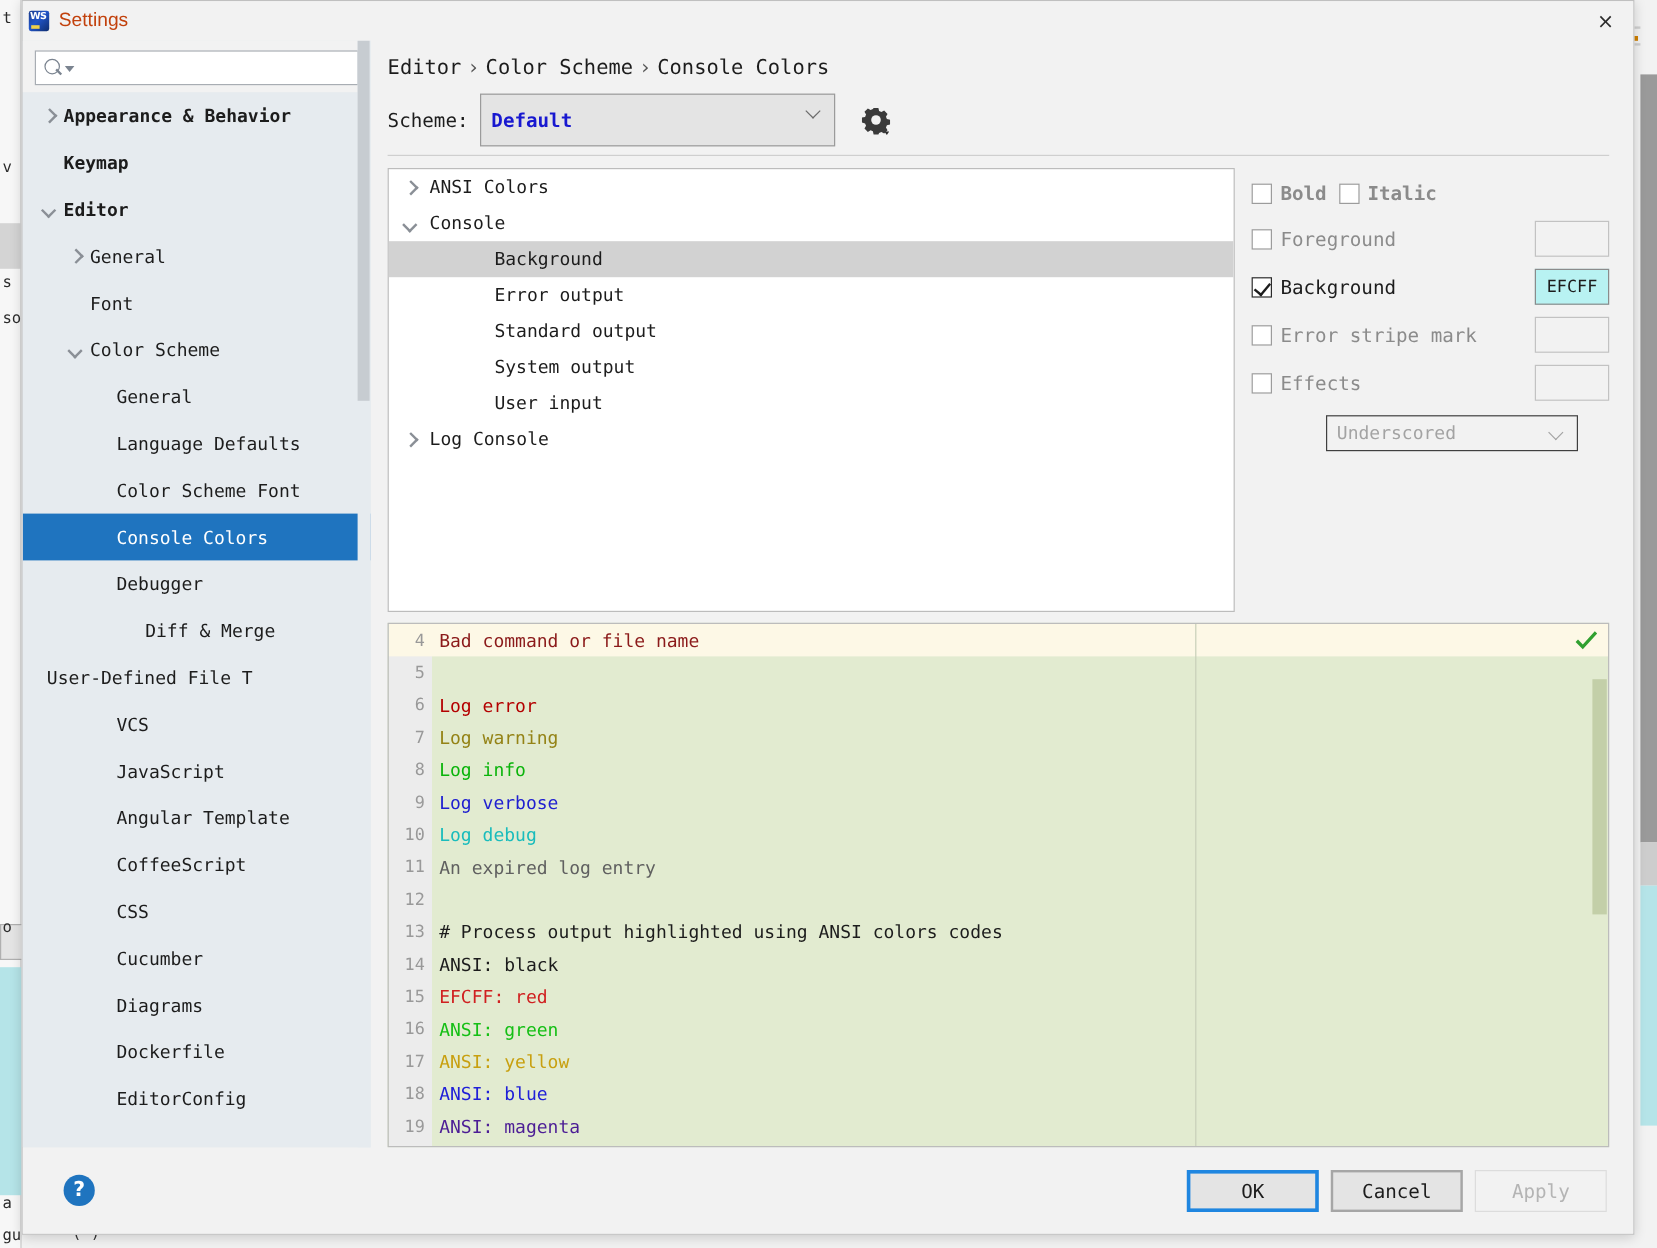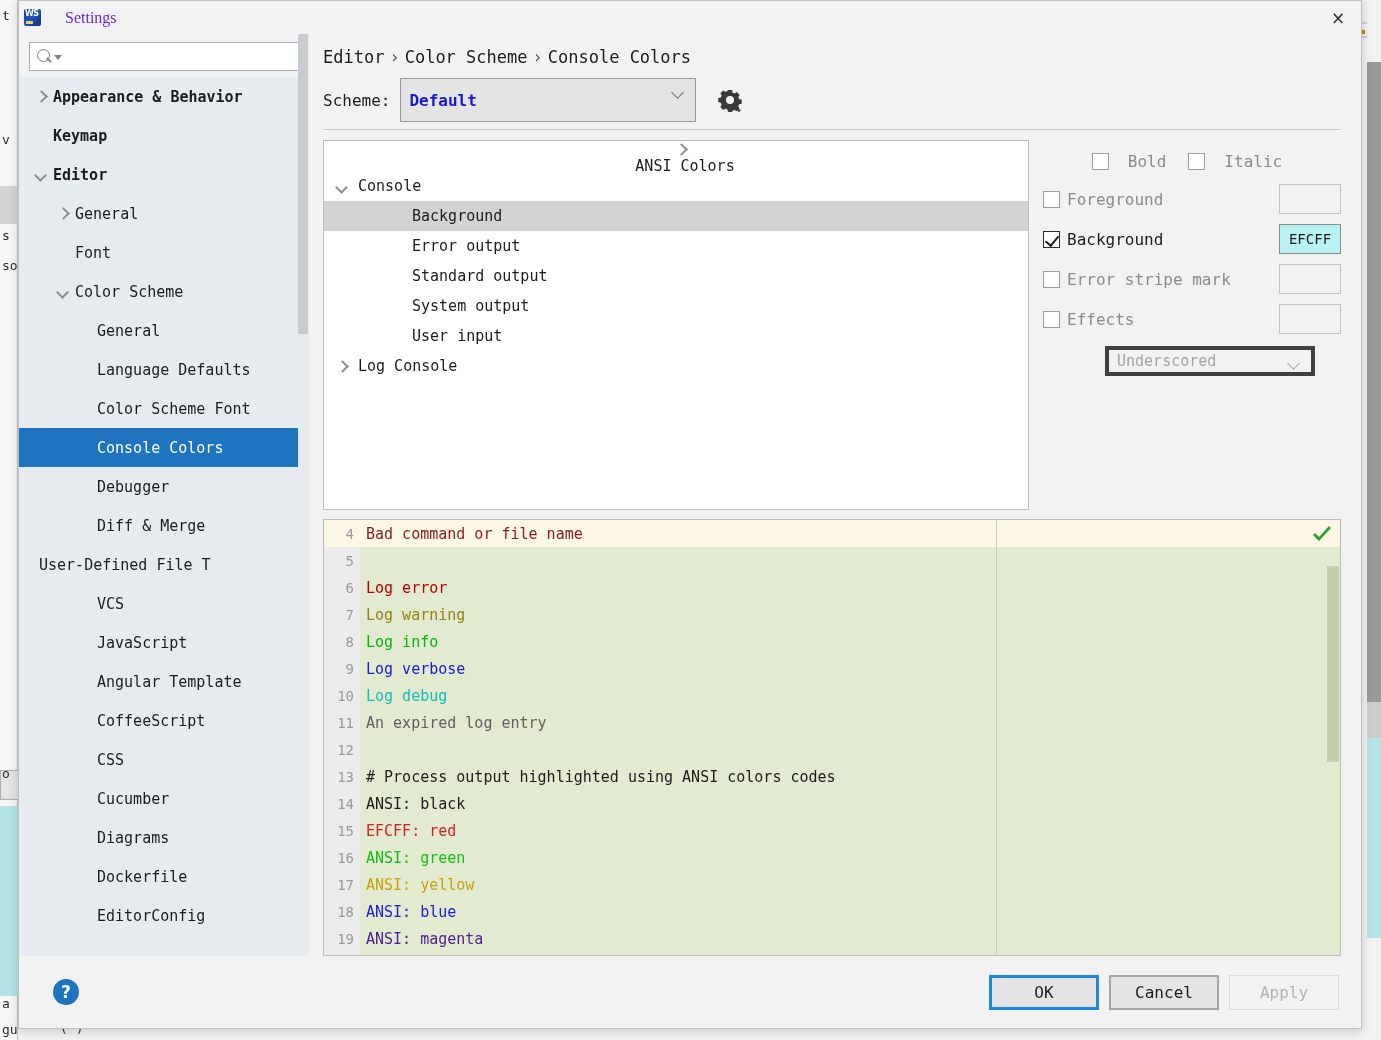--- a/index.html
+++ b/index.html
@@ -79,22 +79,22 @@
   #app-icon::before{
     content:"WS"; position:absolute; left:1px; top:0px;
     font-family:"DejaVu Sans", sans-serif; font-size:8px; font-weight:bold;
     color:#ffffff; letter-spacing:-0.5px;
   }
   #app-icon::after{
     content:""; position:absolute; left:2px; bottom:2px; width:7px;height:3px;
     background:#f0d04a;
   }
   #win-title {
-    margin-left: 24px; font-family: Liberation Serif, serif;
-    font-size: 16px; color: #6d28d9;
+    margin-left: 8px; font-family: Liberation Sans, sans-serif;
+    font-size: 16px; color: #c2410c;
   }
   #close-btn {
     position: absolute; right: 10px; top: 4px; width: 26px; height: 26px;
     display: flex; align-items: center; justify-content: center;
     font-family: "DejaVu Sans", sans-serif; font-size: 17px; color: #2b2b2b;
     cursor: pointer; line-height: 1;
   }
 
   
   #dialog-body { flex: 1 1 auto; display: flex; min-height: 0; }
@@ -219,22 +219,22 @@
     transform: rotate(-45deg);
   }
   .attr-tw.down::before {
     content:""; position:absolute; left:3px; top:5px; width:7px; height:7px;
     border-right:2.2px solid #8a8f96; border-bottom:2.2px solid #8a8f96;
     transform: rotate(45deg);
   }
 
   #attr-props { flex: 1 1 auto; padding-left: 14px; position: relative; min-width: 0;}
   #style-row {
-    display: flex; align-items: center; justify-content: center; height: 26px;
-    margin-top: 8px; gap: 12px;
+    display: flex; align-items: center; justify-content: flex-start; height: 26px;
+    margin-top: 8px; gap: 0; font-weight: bold;
   }
   .cb {
     width: 17px; height: 17px; border: 1.6px solid #9c9c9c; background: #ffffff;
     flex: 0 0 17px; position: relative; cursor: pointer;
   }
   .cb.on { border-color: #2b2b2b; }
   .cb.on::after {
     content: ""; position: absolute; left: 4px; top: 1px; width: 6px; height: 11px;
     border-right: 2px solid #1c1c1c; border-bottom: 2px solid #1c1c1c;
     transform: rotate(40deg);
@@ -249,21 +249,21 @@
   }
   .prop-left { display: flex; align-items: center; width: 236px; flex: 0 0 236px;}
   .swatch {
     width: 62px; height: 30px; border: 1px solid #c2c2c2; background: #f2f2f2;
     display: flex; align-items: center; justify-content: center;
     font-family: "DejaVu Sans Mono", monospace; font-size: 14px; color: #1c1c1c;
     cursor: pointer;
   }
   .swatch.active { border: 1px solid #8b8b8b; }
   #effects-select {
-    width: 210px; height: 30px; border: 4px solid #404040; background: #f2f2f2;
+    width: 210px; height: 30px; border: 1px solid #404040; background: #f2f2f2;
     display: flex; align-items: center; padding: 0 8px; position: relative;
     margin-left: 62px; margin-top: 12px;
     font-family: "DejaVu Sans Mono", monospace; font-size: 15px; color: #a3a3a3;
   }
   #effects-chevron { position:absolute; right: 11px; top: 9px; width: 11px; height: 11px;}
   #effects-chevron::before{
     content:""; position:absolute; left:0; top:0; width:8px;height:8px;
     border-right:1.8px solid #a3a3a3; border-bottom:1.8px solid #a3a3a3;
     transform: rotate(45deg);
   }
@@ -407,21 +407,21 @@
             <span>Color Scheme Font</span>
           </div>
           <div class="tree-item selected" style="padding-left: 58px;">
             <span class="tw"></span>
             <span>Console Colors</span>
           </div>
           <div class="tree-item" style="padding-left: 58px;">
             <span class="tw"></span>
             <span>Debugger</span>
           </div>
-          <div class="tree-item" style="padding-left: 58px;">
+          <div class="tree-item" style="padding-left: 58px; gap: 24px;">
             <span class="tw"></span>
             <span>Diff &amp; Merge</span>
           </div>
           <div class="tree-item" style="">
             <span class="tw"></span>
             <span>User-Defined File T</span>
           </div>
           <div class="tree-item" style="padding-left: 58px;">
             <span class="tw"></span>
             <span>VCS</span>
@@ -480,21 +480,21 @@
             <circle cx="16" cy="16" r="4" fill="#f2f2f2"></circle>
             <path d="M23 25.5l4 0 -2 3z" fill="#2b2b2b"></path>
           </svg>
         </div>
       </div>
 
       <div id="hr-top"></div>
 
       <div id="config-area">
         <div id="attr-tree">
-            <div class="attr-row" style="padding-left: 10px; flex-direction: column;">
+            <div class="attr-row" style="padding-left: 10px;">
               <span class="attr-tw right"></span>
               <span style="margin-left: 8px;">ANSI Colors</span>
             </div>
             <div class="attr-row" style="padding-left: 10px;">
               <span class="attr-tw down"></span>
               <span style="margin-left: 8px;">Console</span>
             </div>
             <div class="attr-row selected" style="padding-left: 64px;">
               <span class="attr-tw"></span>
               <span style="margin-left: 8px;">Background</span>

